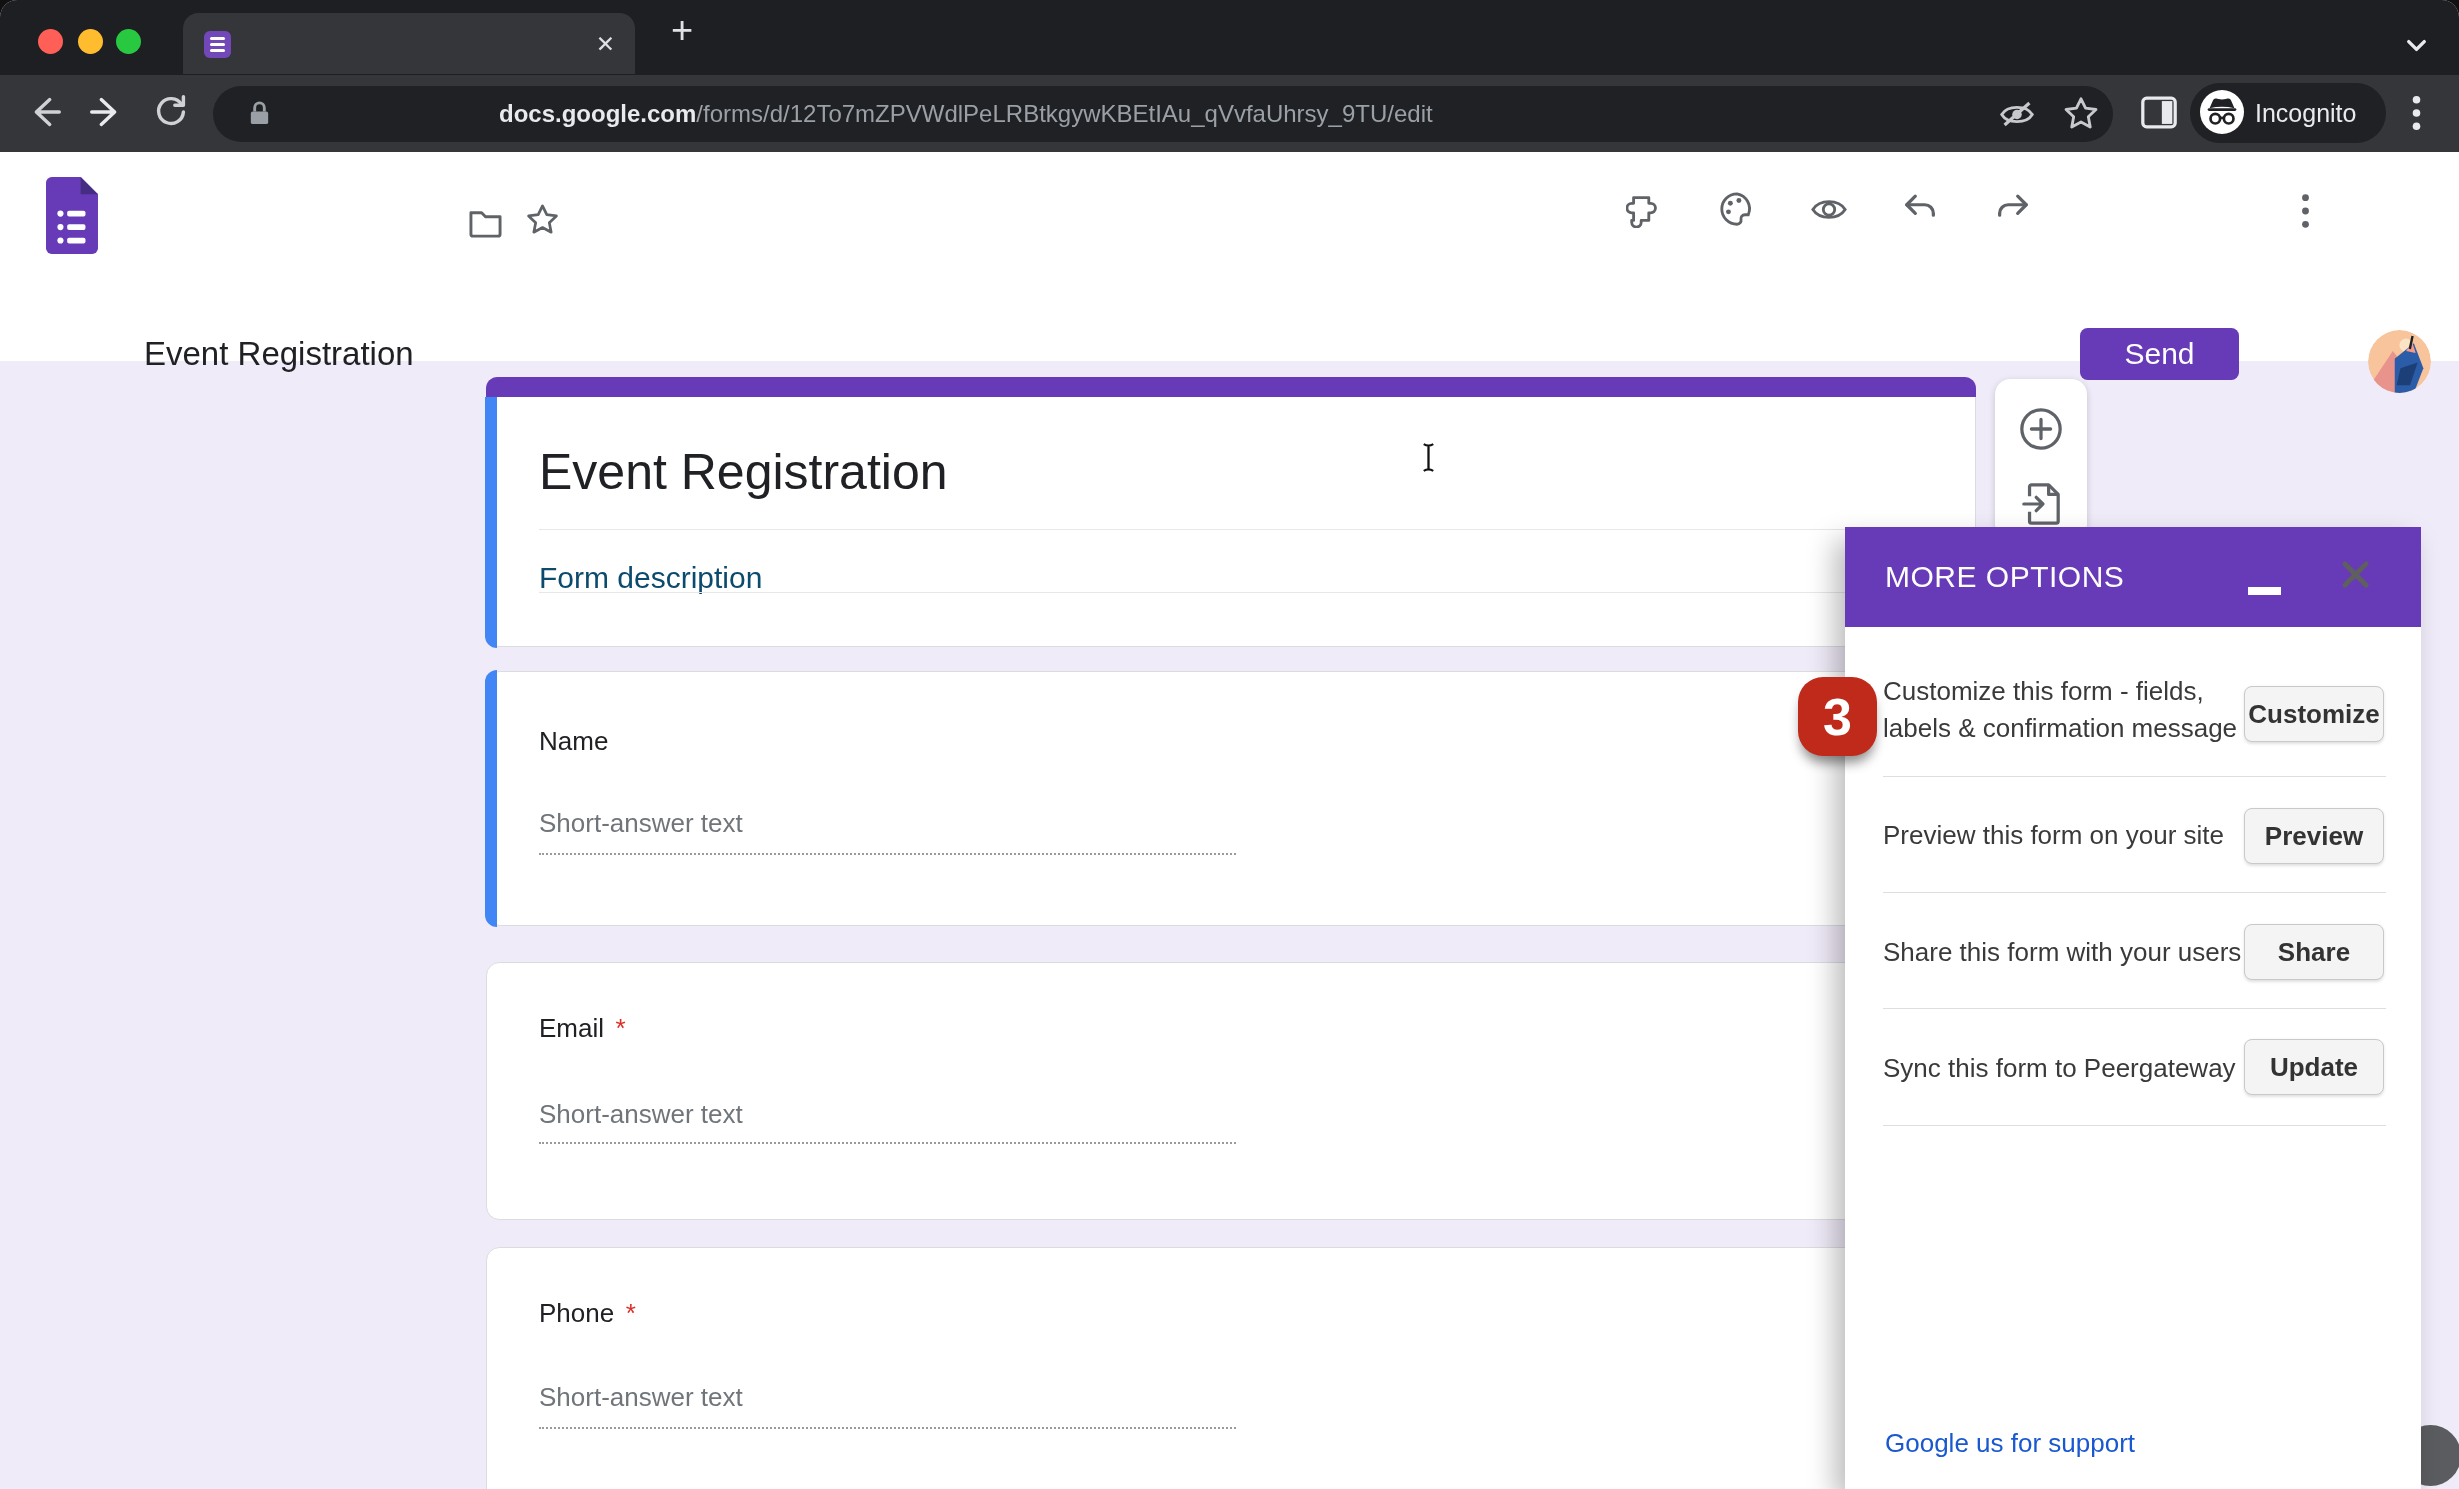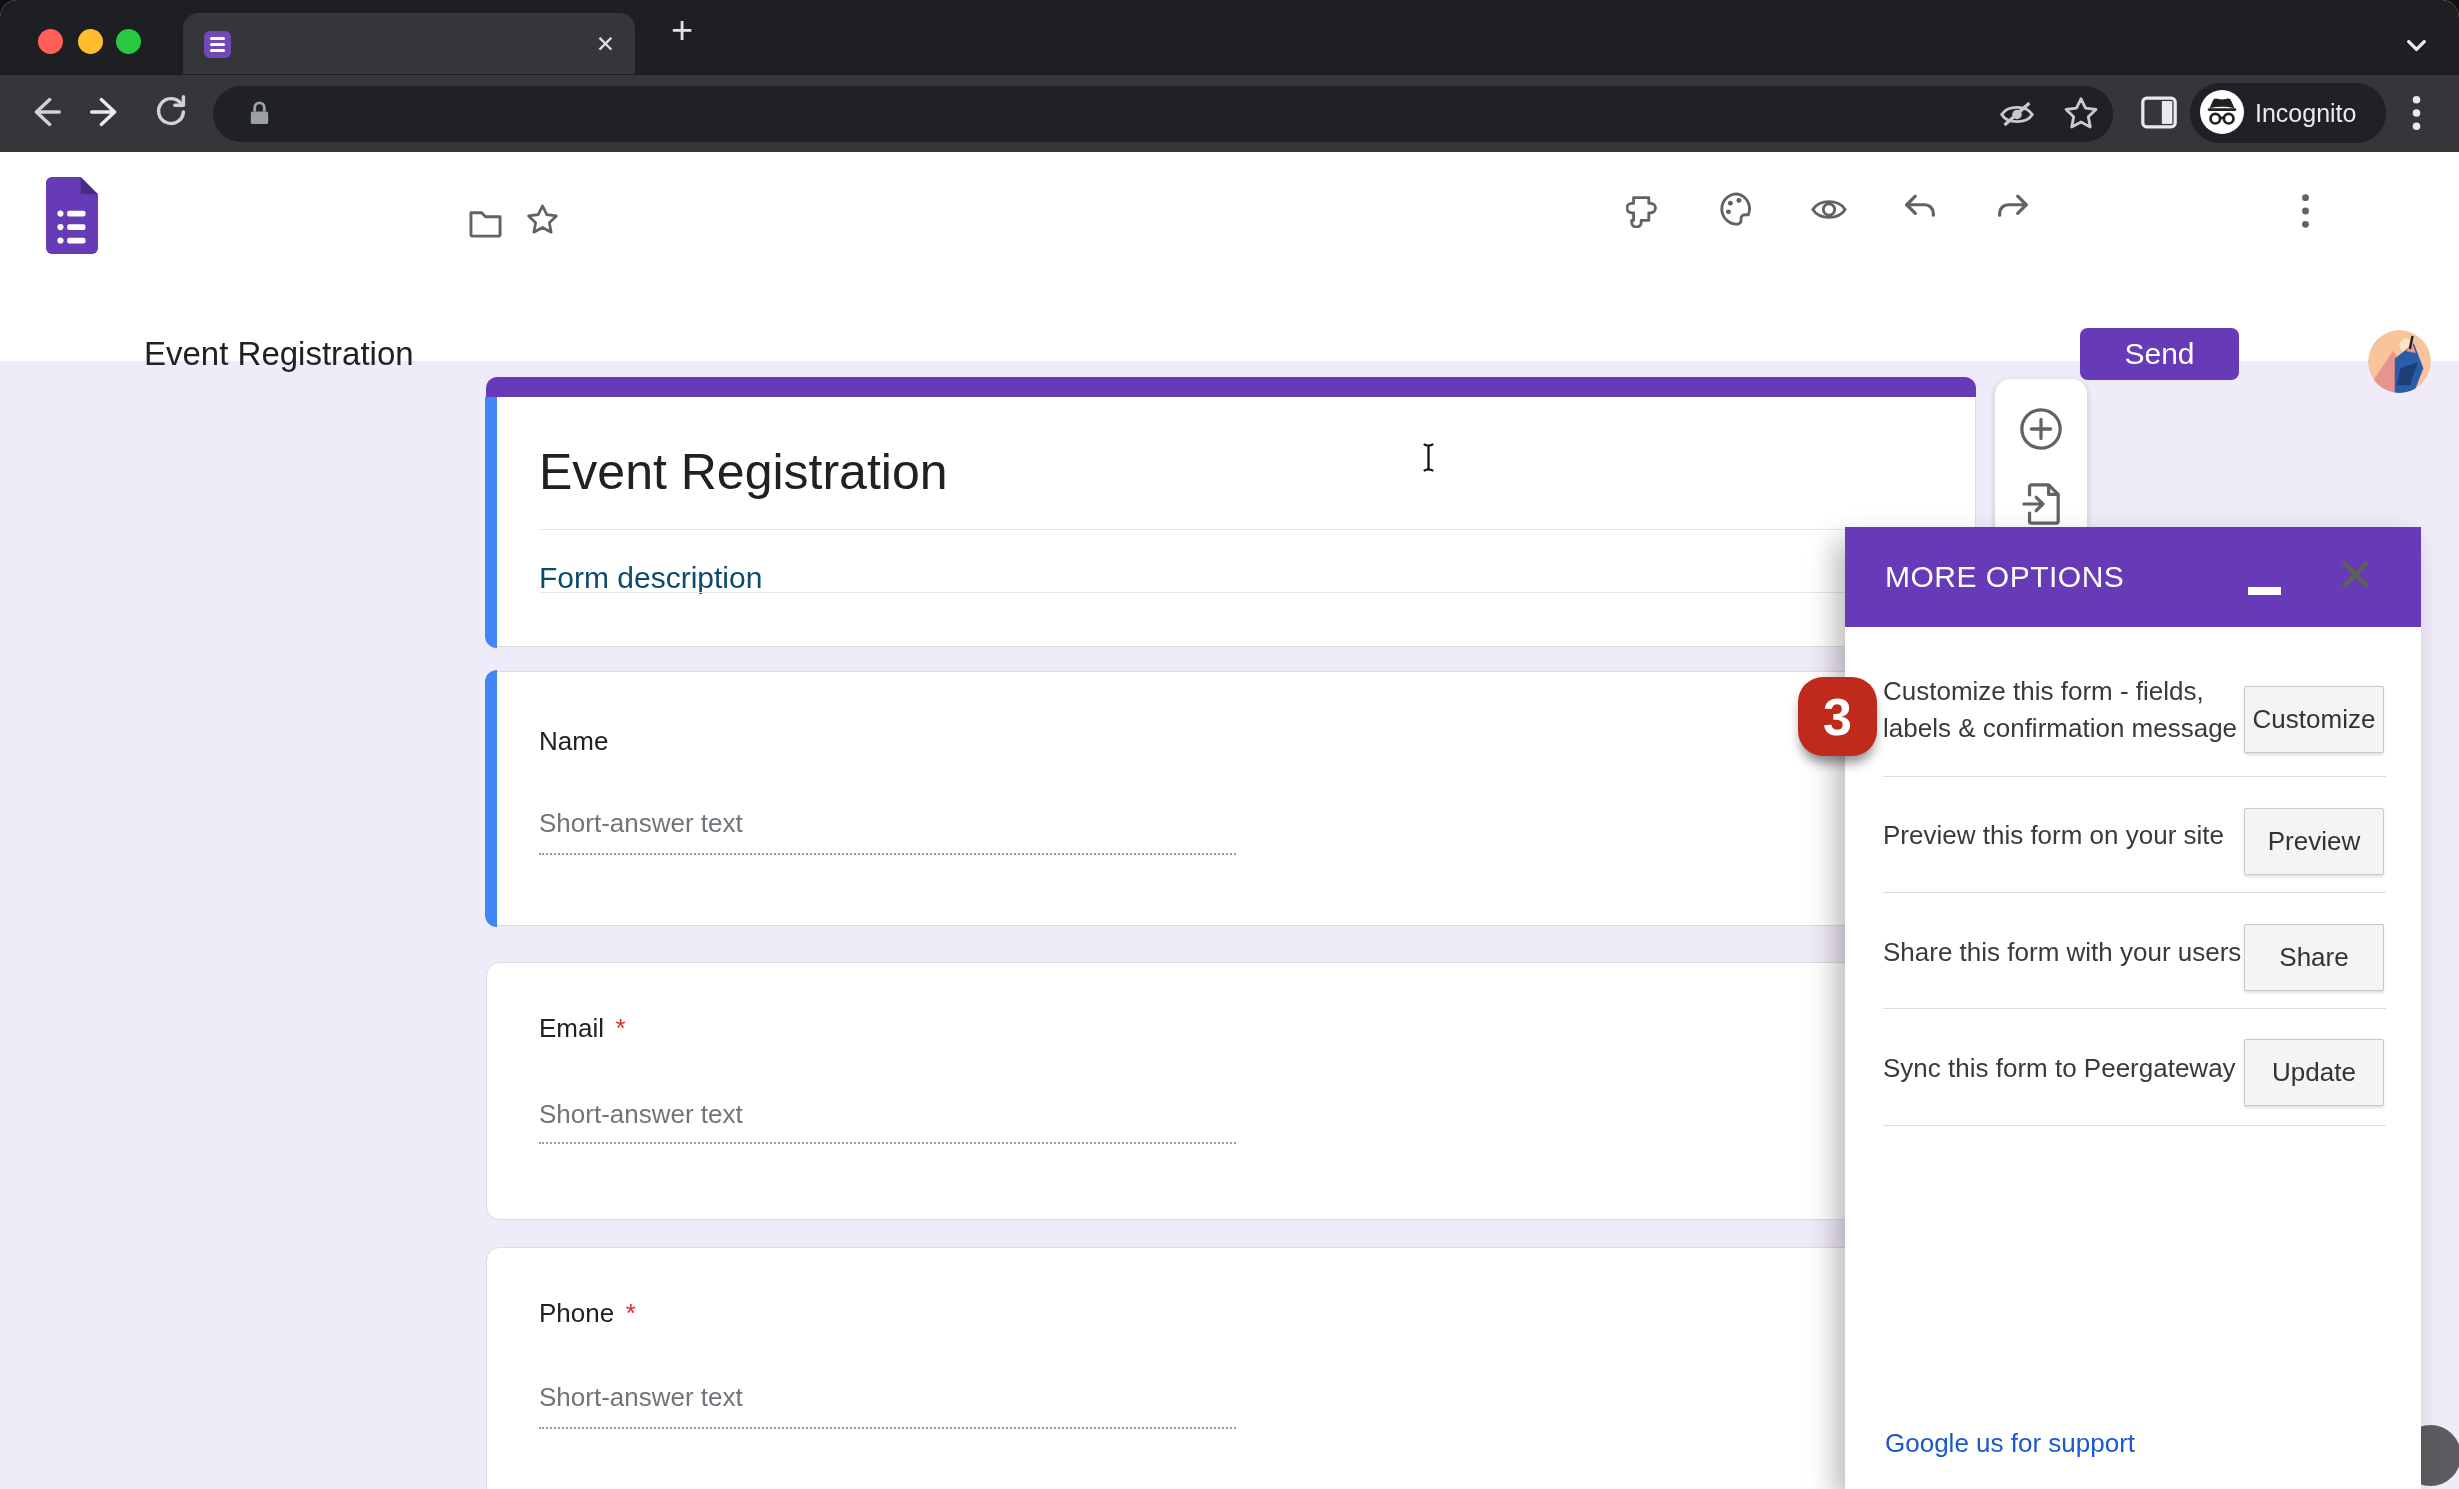--- a/index.html
+++ b/index.html
@@ -54,21 +54,21 @@
 
   
   .floattb{left:1995px;top:379px;width:92px;height:161px;background:#fff;border-radius:15.4px;box-shadow:0 2.9px 7.7px rgba(0,0,0,.18);}
 
   
   .panel{left:1845px;top:527px;width:576px;height:962px;background:#fff;box-shadow:-9.6px 11.5px 27px rgba(0,0,0,.28);z-index:10;}
   .panelhead{position:absolute;left:0;top:0;width:100%;height:100px;background:#673ab7;}
   .paneltitle{position:absolute;left:40px;top:0;height:100px;line-height:100px;color:#fff;font-size:30px;font-weight:500;letter-spacing:0.5px;}
   .minbar{position:absolute;left:403px;top:60px;width:33px;height:7.7px;background:#fff;}
   .rowtext{position:absolute;left:38px;width:384px;font-size:26px;line-height:37px;color:#3a3a3a;}
-  .rowbtn{position:absolute;left:399px;width:140px;height:67px;background:#f4f4f4;border:1.9px solid #c9c9c9;border-radius:2px;box-shadow:0 1.9px 2.9px rgba(0,0,0,.12);color:#333;font-size:26px;font-weight:400;display:flex;align-items:center;justify-content:center;}
+  .rowbtn{position:absolute;left:399px;width:140px;height:56px;background:#f4f4f4;border:1.9px solid #c9c9c9;border-radius:8px;box-shadow:0 1.9px 2.9px rgba(0,0,0,.12);color:#333;font-size:26px;font-weight:700;display:flex;align-items:center;justify-content:center;}
   .pdivider{position:absolute;left:38px;width:503px;height:0;border-top:1.9px solid #dedede;}
   .supportlink{position:absolute;left:40px;top:901px;font-size:26px;color:#1958d0;}
   .badge{left:1798px;top:677px;width:79px;height:79px;background:#c02a1b;border-radius:25px;z-index:11;color:#fff;font-size:52px;font-weight:700;display:flex;align-items:center;justify-content:center;box-shadow:0 9.6px 11.5px -2.9px rgba(0,0,0,.45);}
   .helpcircle{left:2400px;top:1425px;width:61px;height:61px;border-radius:50%;background:#5a5c5f;z-index:5;}
 </style>
 </head>
 <body>
 
 <div id="screen">
 
@@ -101,20 +101,23 @@
     <svg class="abs navic" style="left:150px" viewBox="0 0 44 46">
       <path d="M33 15 A13 13 0 1 0 35 23" fill="none" stroke="#cfd1d5" stroke-width="3.6" stroke-linecap="round"></path>
       <path d="M35 7 v9 h-9" fill="none" stroke="#cfd1d5" stroke-width="3.6" stroke-linecap="round" stroke-linejoin="round"></path>
     </svg>
 
     <div class="abs urlbar">
       <svg class="abs" style="left:33px;top:13.4px;width:27px;height:29px" viewBox="0 0 28 30">
         <rect x="5" y="13" width="18" height="13" rx="2" fill="#9aa0a6"></rect>
         <path d="M9 13 v-4 a5 5 0 0 1 10 0 v4" fill="none" stroke="#9aa0a6" stroke-width="3"></path>
       </svg>
+      <div class="abs urltext">
+        <span class="urldomain">docs.google.com</span><span class="urlpath">/forms/d/12To7mZPVWdlPeLRBtkgywKBEtIAu_qVvfaUhrsy_9TU/edit</span>
+      </div>
       <svg class="abs" style="left:1783px;top:11.5px;width:42px;height:35px" viewBox="0 0 44 36">
         <path d="M6 18 C12 8 32 8 38 18 C32 28 12 28 6 18 Z" fill="none" stroke="#c7c9cc" stroke-width="3"></path>
         <circle cx="22" cy="18" r="5" fill="#c7c9cc"></circle>
         <line x1="9" y1="29" x2="35" y2="6" stroke="#c7c9cc" stroke-width="3.4"></line>
       </svg>
       <svg class="abs" style="left:1848px;top:8.6px;width:40px;height:40px" viewBox="0 0 42 42">
         <path d="M21 5 l4.8 9.9 10.9 1.4 -8 7.6 2 10.8 -9.7 -5.3 -9.7 5.3 2 -10.8 -8 -7.6 10.9 -1.4 Z" fill="none" stroke="#c7c9cc" stroke-width="3" stroke-linejoin="round"></path>
       </svg>
     </div>
 

